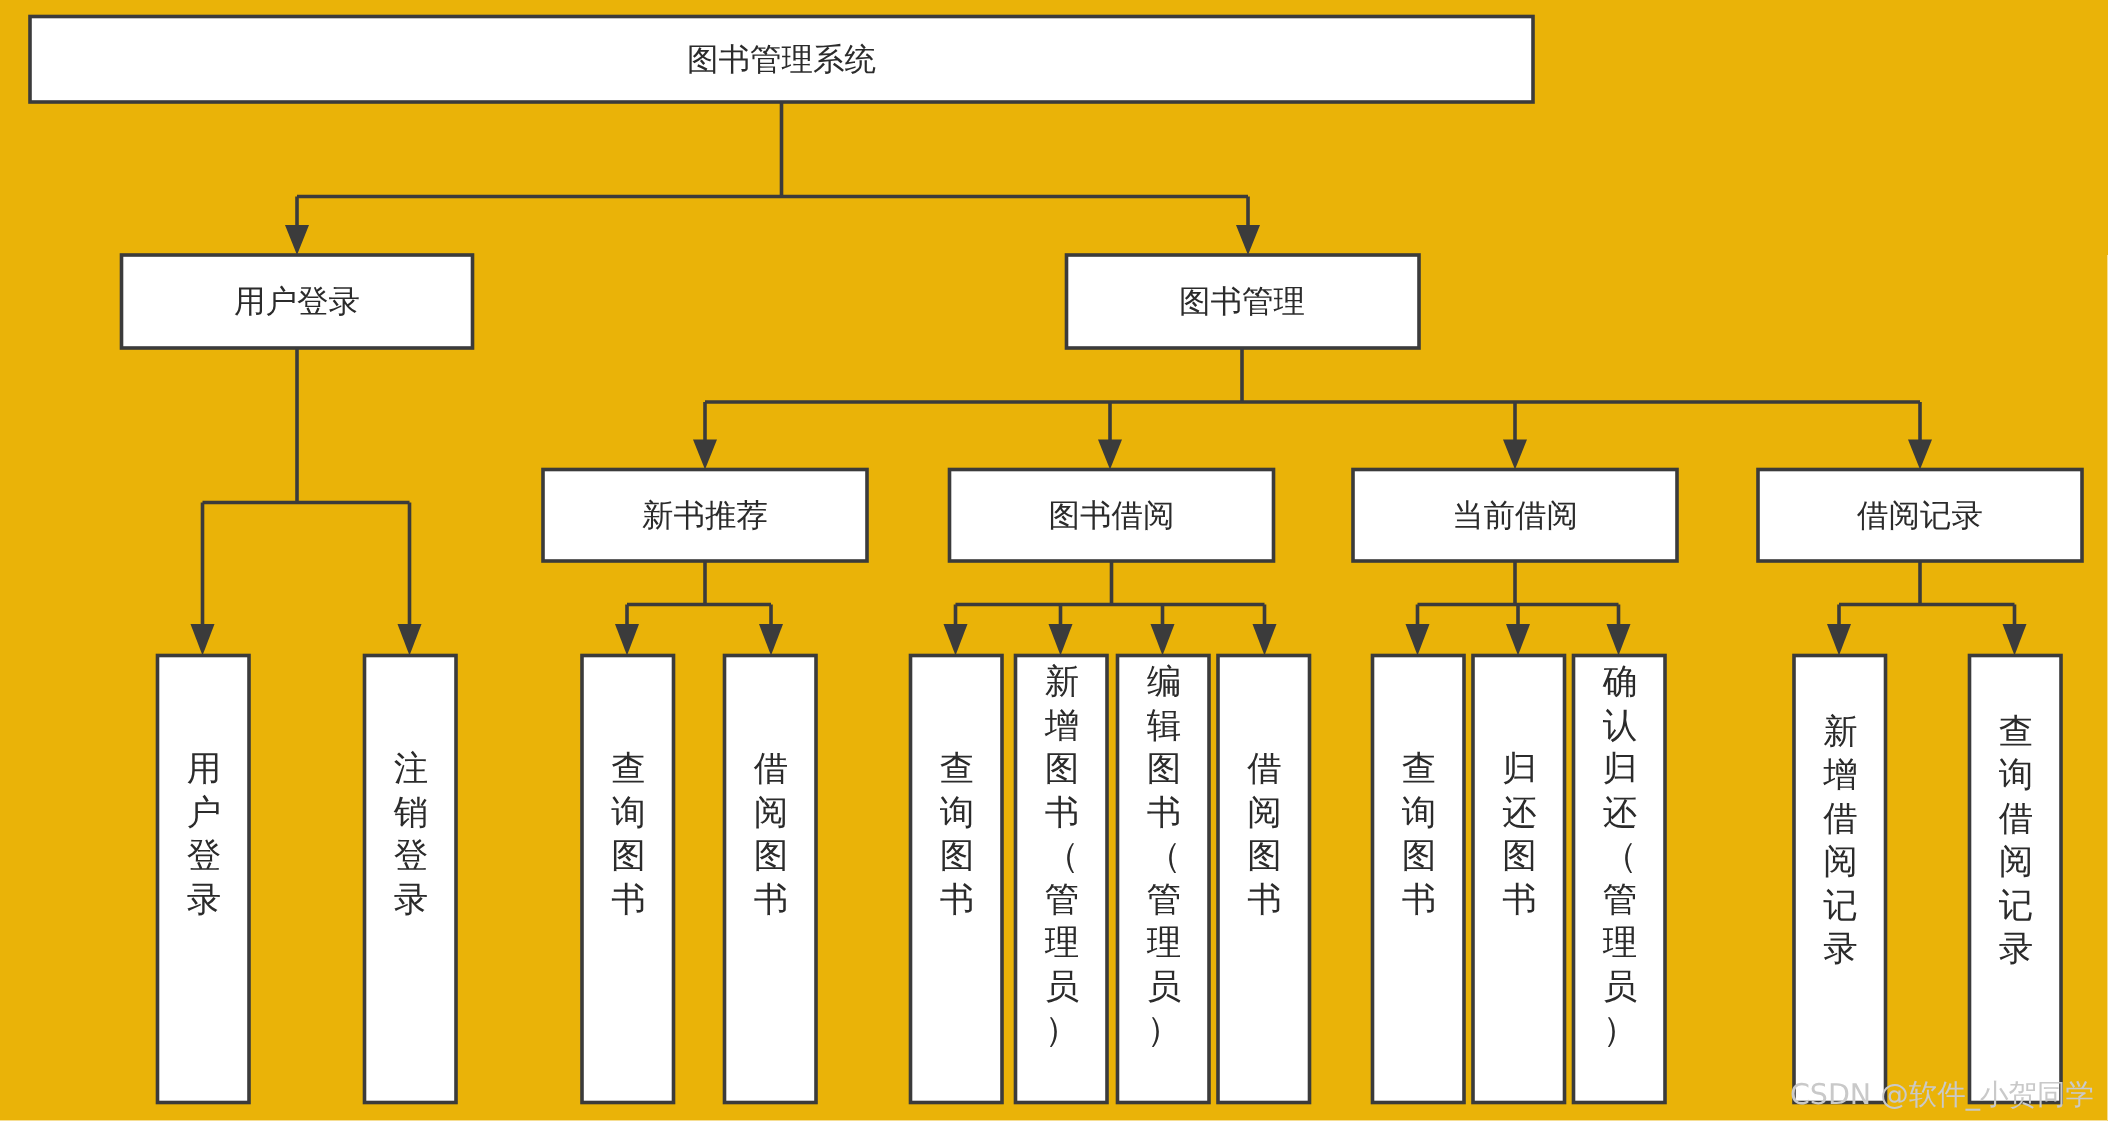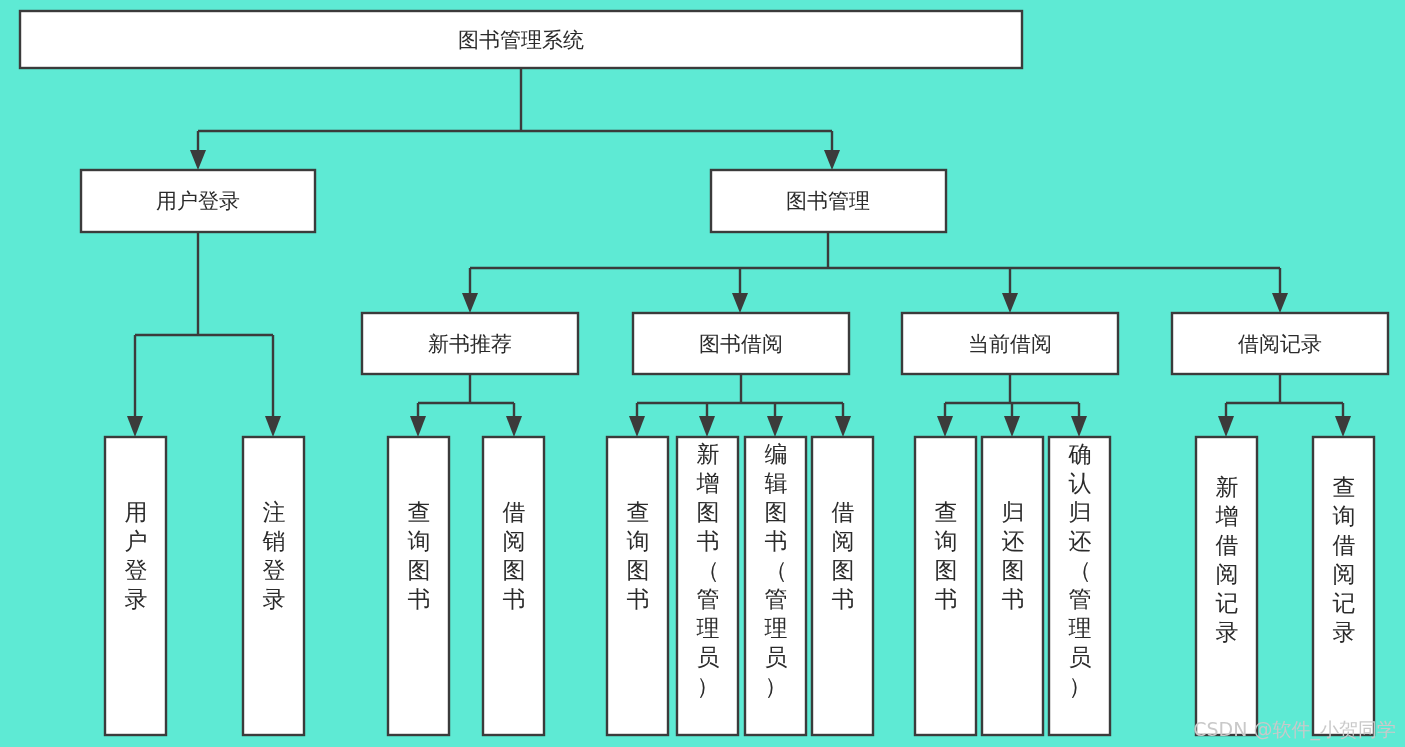--- a/index.html
+++ b/index.html
@@ -11,21 +11,21 @@
   body {
     width: 1405px;
     height: 747px;
     overflow: hidden;
     font-family: "DejaVu Sans", "Liberation Sans", sans-serif;
   }
   #diagram-root {
     position: relative;
     width: 1405px;
     height: 747px;
-    background: #5eead4;
+    background: #eab308;
   }
   svg.flowchart {
     position: absolute;
     left: 0;
     top: 0;
     width: 1405px;
     height: 747px;
     display: block;
   }
   .node-box {

